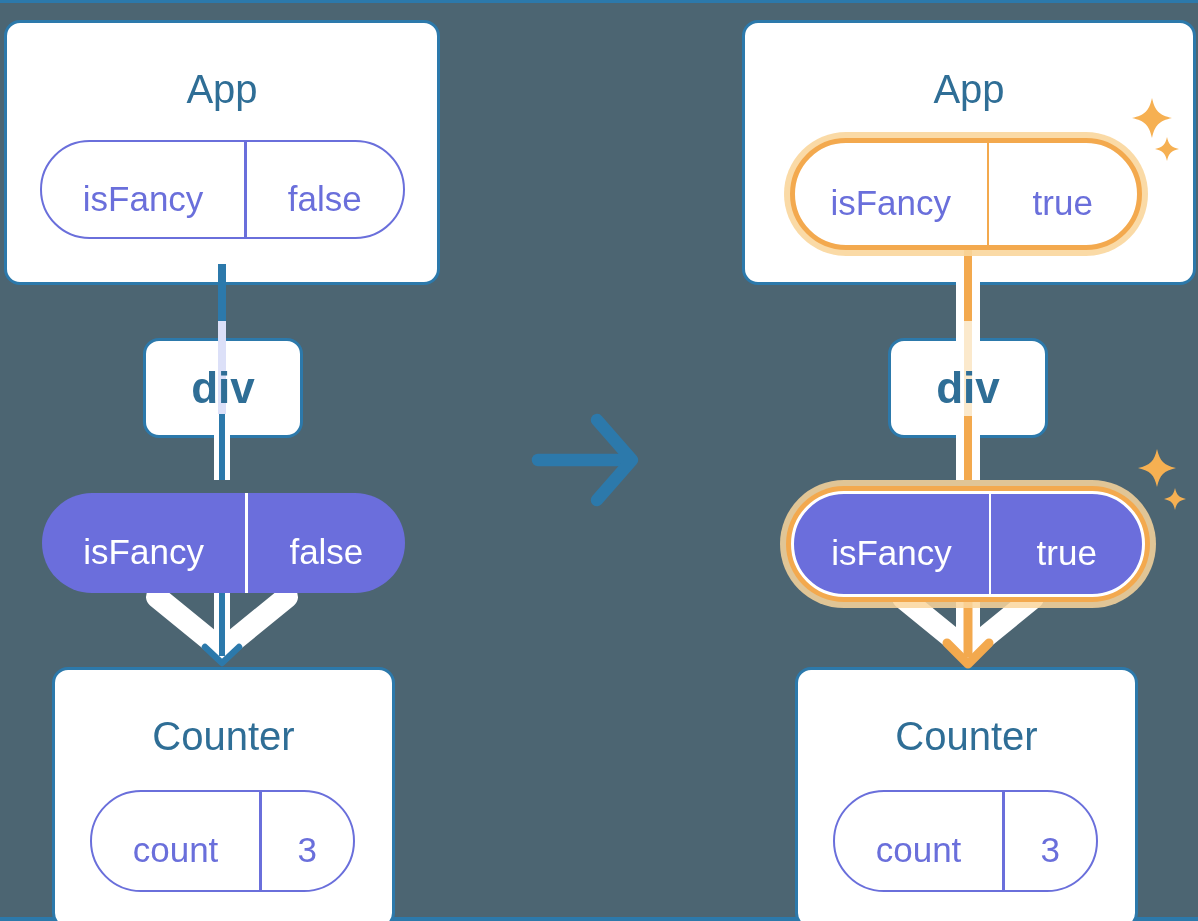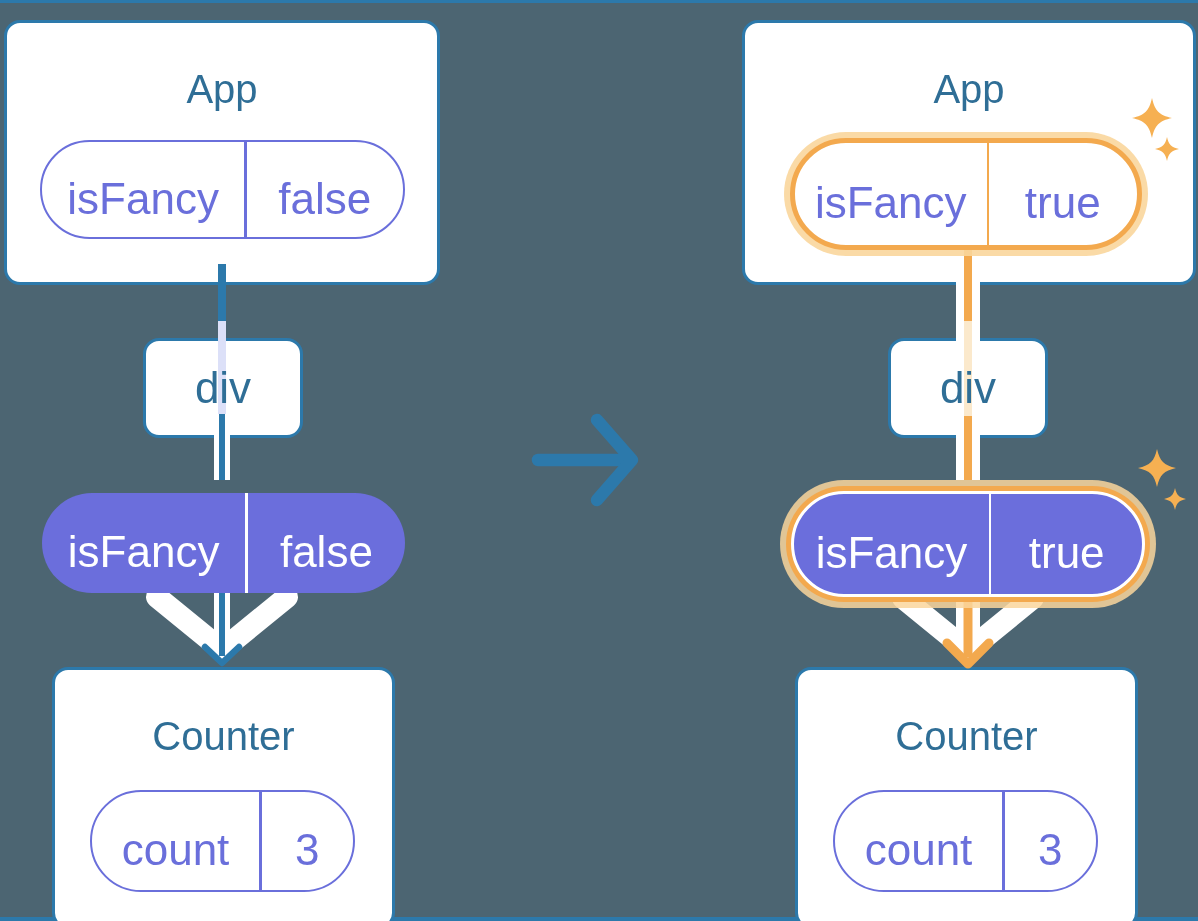--- a/index.html
+++ b/index.html
@@ -18,27 +18,27 @@
   .card-title{text-align:center;font-size:40px;font-weight:500;color:#2F6E96;padding-top:44px;}
 
   .app-card-left{left:0;top:0;width:436px;height:265px;}
   .app-card-right{left:0;top:0;width:454px;height:265px;}
   .div-box-left{left:139px;top:318px;width:160px;height:100px;}
   .div-box-right{left:146px;top:318px;width:160px;height:100px;}
   .counter-card-left{left:48px;top:647px;width:343px;height:262px;}
   .counter-card-right{left:53px;top:647px;width:343px;height:262px;}
 
   .div-label{position:absolute;z-index:3;display:flex;align-items:center;justify-content:center;
-             font-size:44px;font-weight:400;color:#2F6E96;text-align:right;}
+             font-size:44px;font-weight:700;color:#2F6E96;text-align:right;}
   .div-label-left{left:139px;top:318px;width:160px;height:100px;}
   .div-label-right{left:146px;top:318px;width:160px;height:100px;}
 
   .pill{position:absolute;display:flex;align-items:stretch;border-radius:70px;
         box-sizing:border-box;z-index:3;}
-  .pill .cell{display:flex;align-items:center;justify-content:center;font-size:44px;margin-top:18px;}
+  .pill .cell{display:flex;align-items:center;justify-content:center;font-size:35px;margin-top:18px;}
   .pill .key-cell{flex:0 0 56%;}
   .pill .val-cell{flex:1;}
   .pill.wide-key .key-cell{flex:0 0 64%;}
   .pill-divider{width:2.5px;}
 
   .outline-pill{background:#fff;border:2.5px solid #6A6FDB;color:#6A6FDB;}
   .outline-pill .pill-divider{background:#6A6FDB;}
   .solid-pill{background:#6B6EDC;color:#fff;}
   .solid-pill .pill-divider{background:#fff;}
 

